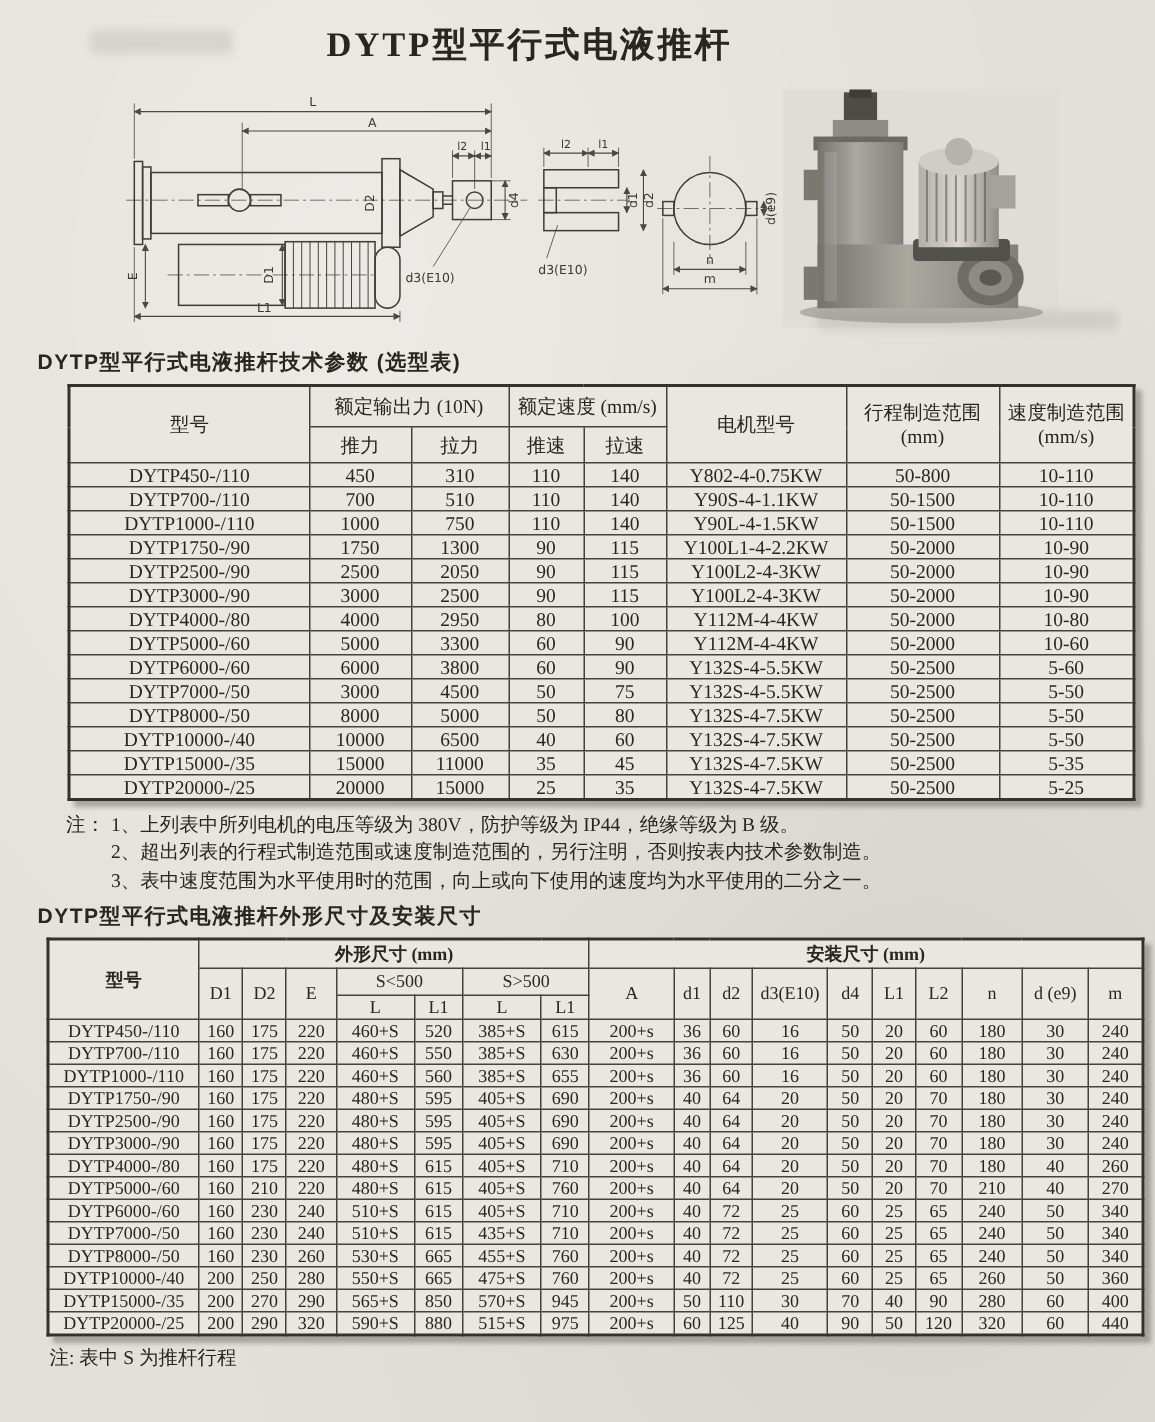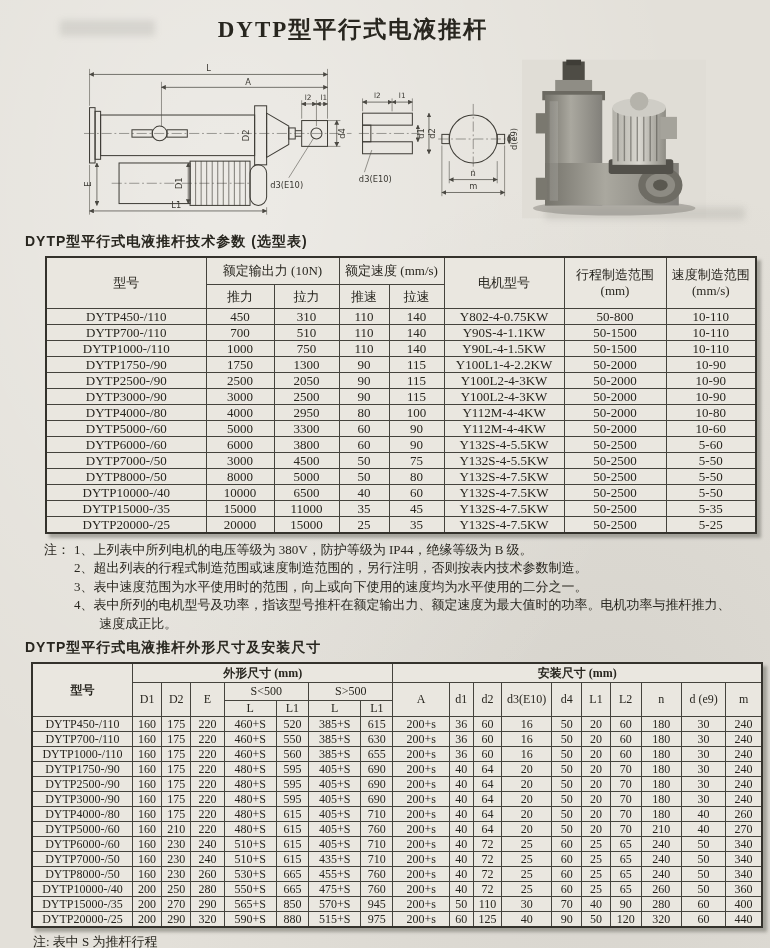--- a/index.html
+++ b/index.html
@@ -411,21 +411,20 @@
         </tr>
       </tbody>
   </table>
 
   <div class="notes">
     <span class="notes-prefix">注：</span>
     <div class="notes-list">
         <div class="note-line">1、上列表中所列电机的电压等级为 380V，防护等级为 IP44，绝缘等级为 B 级。</div>
         <div class="note-line">2、超出列表的行程式制造范围或速度制造范围的，另行注明，否则按表内技术参数制造。</div>
         <div class="note-line">3、表中速度范围为水平使用时的范围，向上或向下使用的速度均为水平使用的二分之一。</div>
-        <div class="note-line">4、表中所列的电机型号及功率，指该型号推杆在额定输出力、额定速度为最大值时的功率。电机功率与推杆推力、速度成正比。</div>
       </div>
   </div>
 
   <div class="section-heading">DYTP型平行式电液推杆外形尺寸及安装尺寸</div>
 
   <table class="dims">
     <colgroup>
       <col style="width:100px">
         <col style="width:29px">
         <col style="width:29px">

